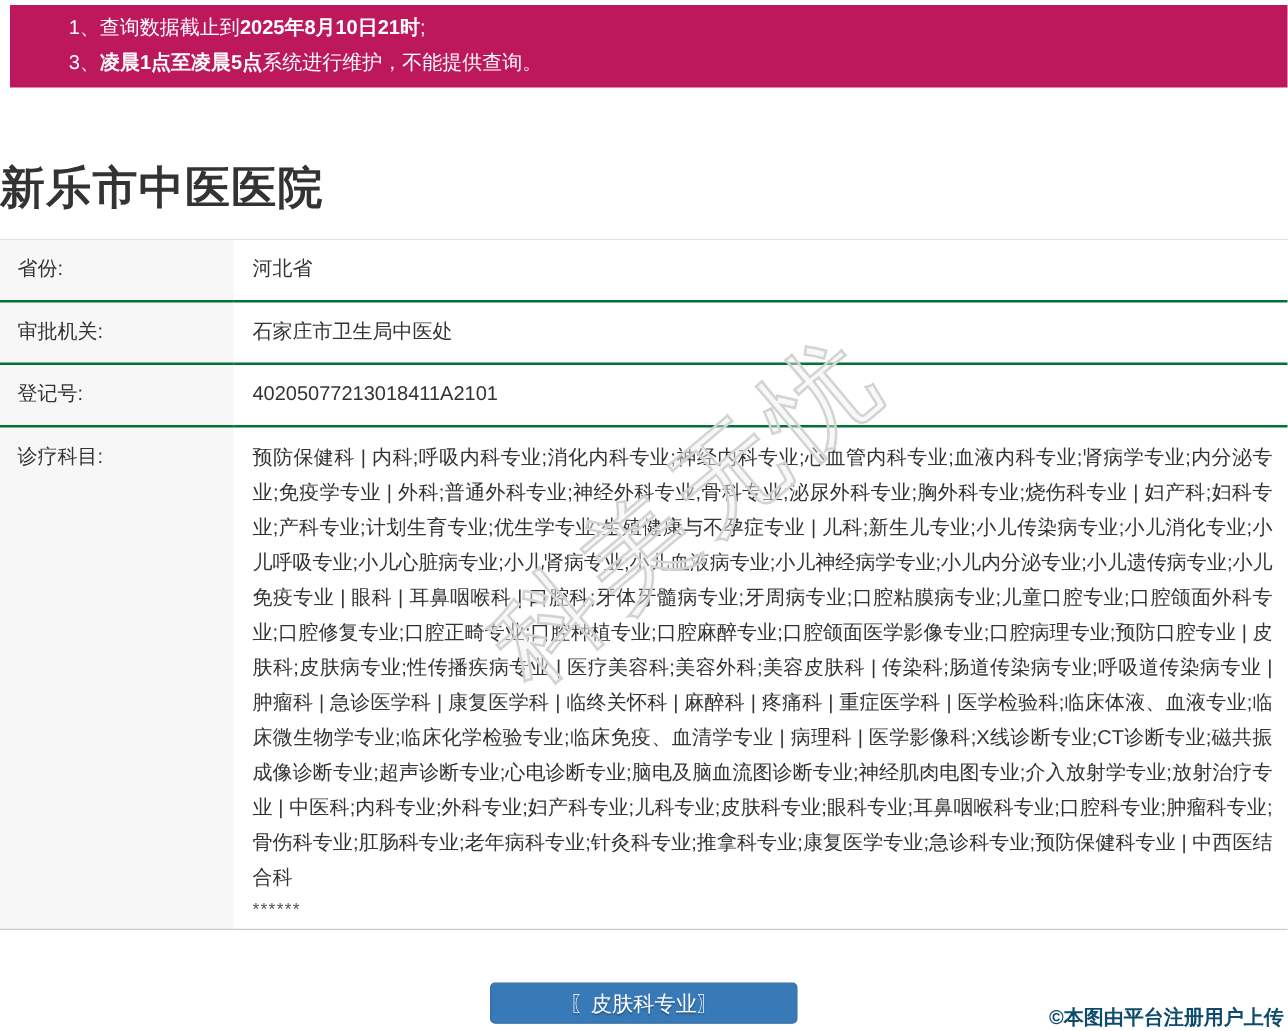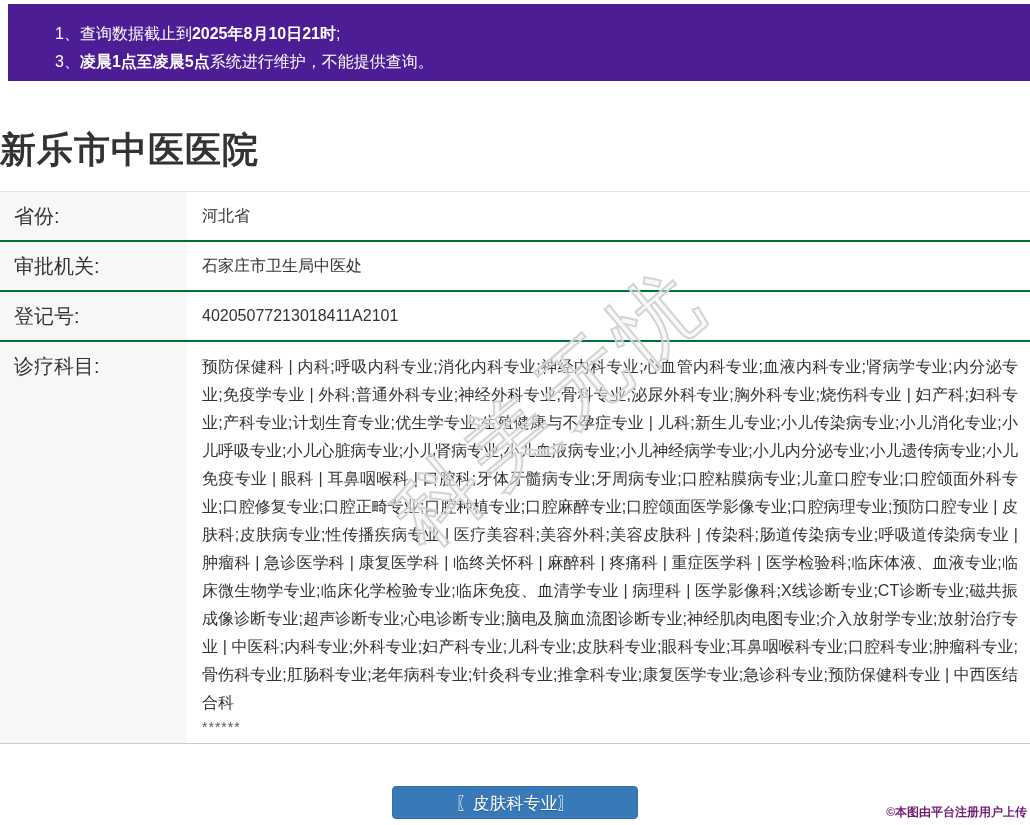--- a/index.html
+++ b/index.html
@@ -3,42 +3,42 @@
 <meta charset="utf-8">
 <style>
   html,body{margin:0;padding:0;}
   body{
     width:1030px;height:825px;position:relative;overflow:hidden;background:#fff;
     font-family:"Liberation Sans","DejaVu Sans",sans-serif;color:#333;
   }
   
   .notice-bar{
     position:absolute;left:8px;top:4px;right:0;
-    background:#4c1d95;color:#fff;
-    padding:16px 10px 5px 47px;
+    background:#be185d;color:#fff;
+    padding:5px 10px 5px 47px;
     font-size:16px;line-height:28px;
   }
   .notice-line b{font-weight:bold;}
   
   .page-title{
     position:absolute;left:0;top:126px;width:100%;
     text-align:left;font-size:36px;font-weight:700;color:#333;margin:0;
     letter-spacing:1px;
   }
   
   .info-table{
     position:absolute;left:0;top:191px;width:1030px;
     border-collapse:collapse;table-layout:fixed;
     border-top:1px solid #e2e2e2;border-bottom:1px solid #cccccc;
   }
   .info-table tr + tr{border-top:2px solid #007236;}
   .info-table th{
     width:163px;background:#f7f7f7;
     font-weight:normal;text-align:left;vertical-align:top;
-    padding:14px 10px 14px 14px;font-size:20px;color:#333;line-height:20px;
+    padding:14px 10px 14px 14px;font-size:16px;color:#333;line-height:20px;
   }
   .info-table td{
     padding:14px 28px 14px 15px;font-size:16px;color:#333;
     vertical-align:top;line-height:20px;background:#fff;
   }
   .info-table tr.tall td{line-height:28px;text-align:justify;padding:11px 12px 6px 15px;}
   .stars-line{text-align:left;line-height:20px;color:#555;font-size:14px;letter-spacing:1px;}
   
   .watermark{
     position:absolute;left:340px;top:350px;width:420px;
@@ -52,21 +52,21 @@
   .button-row{position:absolute;left:0;top:786px;width:100%;text-align:center;}
   .close-btn{
     display:inline-block;width:246px;height:33px;line-height:33px;
     background:#3879b8;border:1px solid #336ea9;border-radius:4px;
     color:#fff;font-size:17px;text-decoration:none;cursor:pointer;
     box-sizing:border-box;text-shadow:0 1px 1px rgba(0,0,0,0.25);
   }
   
   .credit{
     position:absolute;right:3px;top:804px;
-    font-size:12px;font-weight:bold;color:#701a75;z-index:10;
+    font-size:16px;font-weight:bold;color:#0c4a6e;z-index:10;
     text-shadow:-1px 0 0 #fff,1px 0 0 #fff,0 -1px 0 #fff,0 1px 0 #fff,
                 -1px -1px 0 #fff,1px 1px 0 #fff,-1px 1px 0 #fff,1px -1px 0 #fff;
   }
 </style>
 </head>
 <body>
 
 <div class="notice-bar">
   <div class="notice-line"><span>1、查询数据截止到</span><b>2025年8月10日21时</b><span>;</span></div>
   <div class="notice-line"><span>3、</span><b>凌晨1点至凌晨5点</b><span>系统进行维护，不能提供查询。</span></div>

